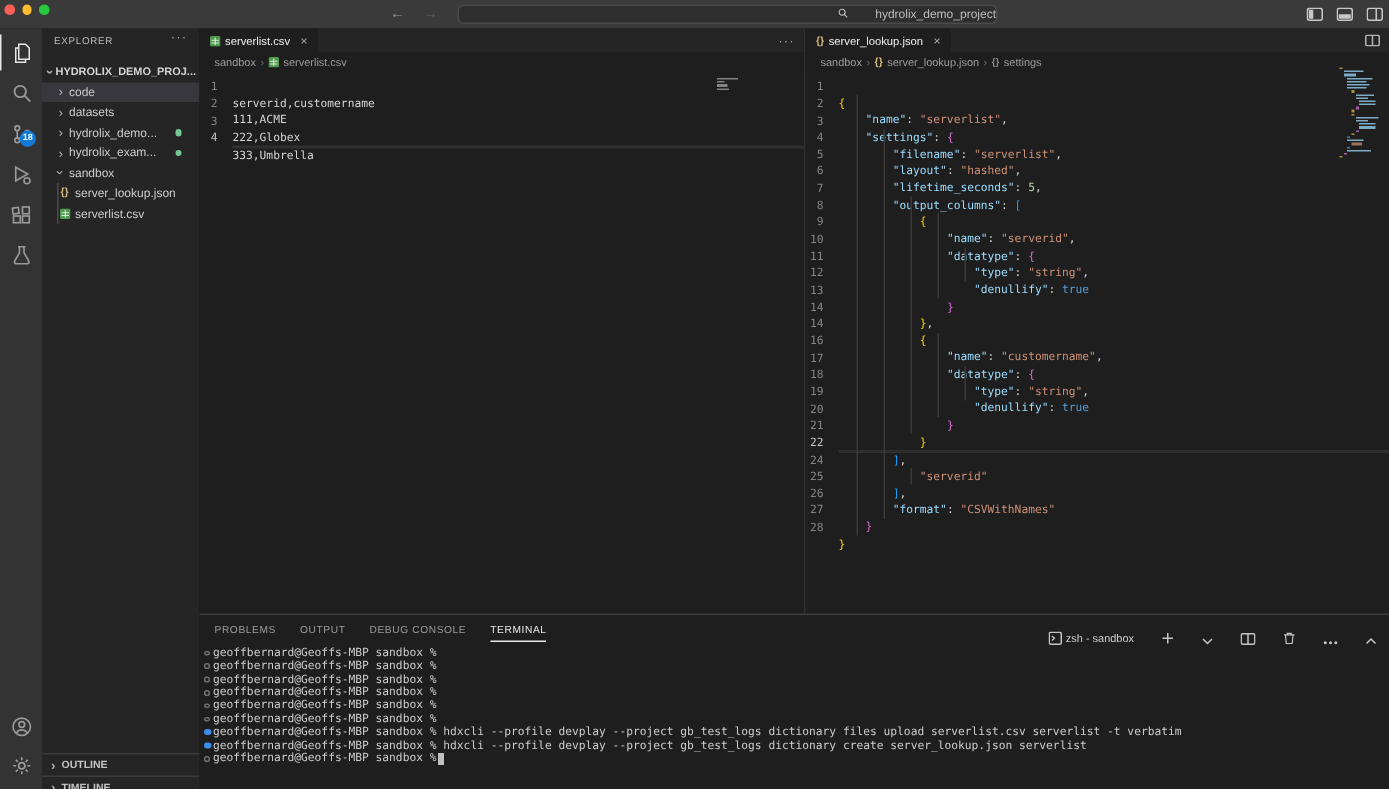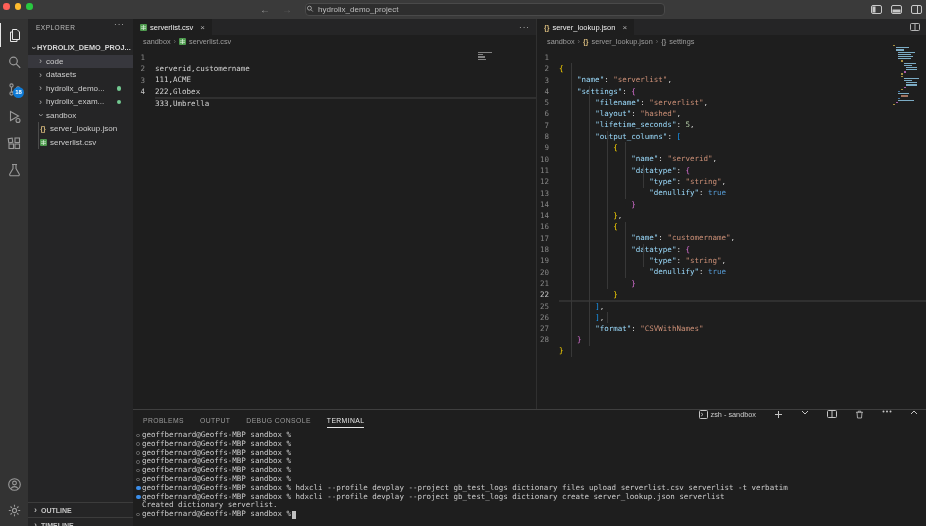--- a/index.html
+++ b/index.html
@@ -11,21 +11,21 @@
   .titlebar { position:absolute; left:0; top:0; width:926px; height:19px; background:#3a3a3a; }
   .tl { position:absolute; top:3px; width:6.5px; height:6.5px; border-radius:50%; }
   .tl.red    { left:3px;  background:#ff5f57; }
   .tl.yellow { left:14.5px; background:#febc2e; }
   .tl.green  { left:26px; background:#28c840; }
   .nav-arrow { position:absolute; top:2px; font-size:10px; line-height:15px; }
   .nav-back  { left:260px; color:#9d9d9d; }
   .nav-fwd   { left:282px; color:#5f5f5f; }
   .cmd-center { position:absolute; left:305px; top:2.5px; width:360px; height:13.5px;
       background:#2e2e2e; border:1px solid #4a4a4a; border-radius:4px;
-      display:flex; align-items:center; justify-content:flex-start; gap:4px;
+      display:flex; align-items:center; justify-content:flex-end; gap:18px;
       color:#bdbdbd; font-size:8px; }
   .layout-icons { position:absolute; right:4px; top:5px; display:flex; gap:9px; }
 
   
   .activitybar { position:absolute; left:0; top:19px; width:28px; height:507px; background:#333333; }
   .ab-item { position:absolute; left:0; width:28px; height:24px; display:flex; align-items:center; justify-content:center; }
   .ab-item.active { border-left:1.5px solid #e7e7e7; }
   .badge { position:absolute; left:13px; top:10px; min-width:11px; height:11px; border-radius:6px;
       background:#0e7ad6; color:#fff; font-size:6px; font-weight:bold; line-height:11px; text-align:center; }
 
@@ -80,21 +80,21 @@
   #mini-left { left:345px; top:33px; }
   #mini-right { left:356px; }
   .mbar { height:1.3px; margin-bottom:0.9px; opacity:.75; }
 
   
   .panel { position:absolute; left:133px; top:409px; width:793px; height:117px; background:#1e1e1e;
       border-top:1px solid #3f3f3f; }
   .panel-tabs { position:absolute; left:10px; top:0; height:20px; display:flex; gap:16px; align-items:center; }
   .ptab { font-size:6.8px; letter-spacing:.4px; color:#9b9b9b; padding:4px 0 3px; }
   .ptab.active { color:#e7e7e7; border-bottom:1px solid #e7e7e7; }
-  .panel-right { position:absolute; right:8px; top:0; height:20px; display:flex; align-items:flex-start; gap:18px; color:#c5c5c5; }
+  .panel-right { position:absolute; right:8px; top:0; height:20px; display:flex; align-items:flex-end; gap:18px; color:#c5c5c5; }
   .shell-label { font-size:7.3px; color:#cccccc; display:flex; align-items:center; gap:3px; }
   #term { position:absolute; left:3px; top:21px; right:0; bottom:0;
       font-family:"DejaVu Sans Mono", monospace; font-size:7.5px; line-height:8.8px; color:#cccccc; }
   .trow { display:flex; height:8.8px; align-items:center; }
   .tdeco { width:6px; flex:none; display:flex; align-items:center; }
   .tdeco .ring { width:3.5px; height:3.5px; border:1px solid #6f6f6f; border-radius:50%; }
   .tdeco .dot  { width:4.5px; height:4.5px; background:#3b8eea; border-radius:50%; }
   .ttext { white-space:pre; }
   .cursor { display:inline-block; width:4px; height:8px; background:#c0c0c0; vertical-align:middle; margin-left:1px; }
 
@@ -424,20 +424,24 @@
           <span class="ln">20</span>
           <span class="ctxt"><span>                </span><span class="tk-o">}</span></span>
         </div>
         <div class="crow">
           <span class="ln">21</span>
           <span class="ctxt"><span>            </span><span class="tk-g">}</span></span>
         </div>
         <div class="crow active">
           <span class="ln">22</span>
           <span class="ctxt"><span>        </span><span class="tk-u">]</span><span class="tk-p">,</span></span>
+        </div>
+        <div class="crow">
+          <span class="ln">24</span>
+          <span class="ctxt"><span>            </span><span class="tk-s">"serverid"</span></span>
         </div>
         <div class="crow">
           <span class="ln">25</span>
           <span class="ctxt"><span>        </span><span class="tk-u">]</span><span class="tk-p">,</span></span>
         </div>
         <div class="crow">
           <span class="ln">26</span>
           <span class="ctxt"><span>        </span><span class="tk-k">"format"</span><span class="tk-p">: </span><span class="tk-s">"CSVWithNames"</span></span>
         </div>
         <div class="crow">
@@ -561,24 +565,20 @@
           </span>
           <span class="ttext">geoffbernard@Geoffs-MBP sandbox % hdxcli --profile devplay --project gb_test_logs dictionary files upload serverlist.csv serverlist -t verbatim</span>
         </div>
         <div class="trow">
           <span class="tdeco">
             <span class="dot"></span>
           </span>
           <span class="ttext">geoffbernard@Geoffs-MBP sandbox % hdxcli --profile devplay --project gb_test_logs dictionary create server_lookup.json serverlist</span>
         </div>
         <div class="trow">
-          <span class="tdeco"></span>
-          <span class="ttext">Created dictionary serverlist.</span>
-        </div>
-        <div class="trow">
           <span class="tdeco">
             <span class="ring"></span>
           </span>
           <span class="ttext">geoffbernard@Geoffs-MBP sandbox %</span>
           <span class="cursor"></span>
         </div>
       </div>
   </div>
 
 </div>

